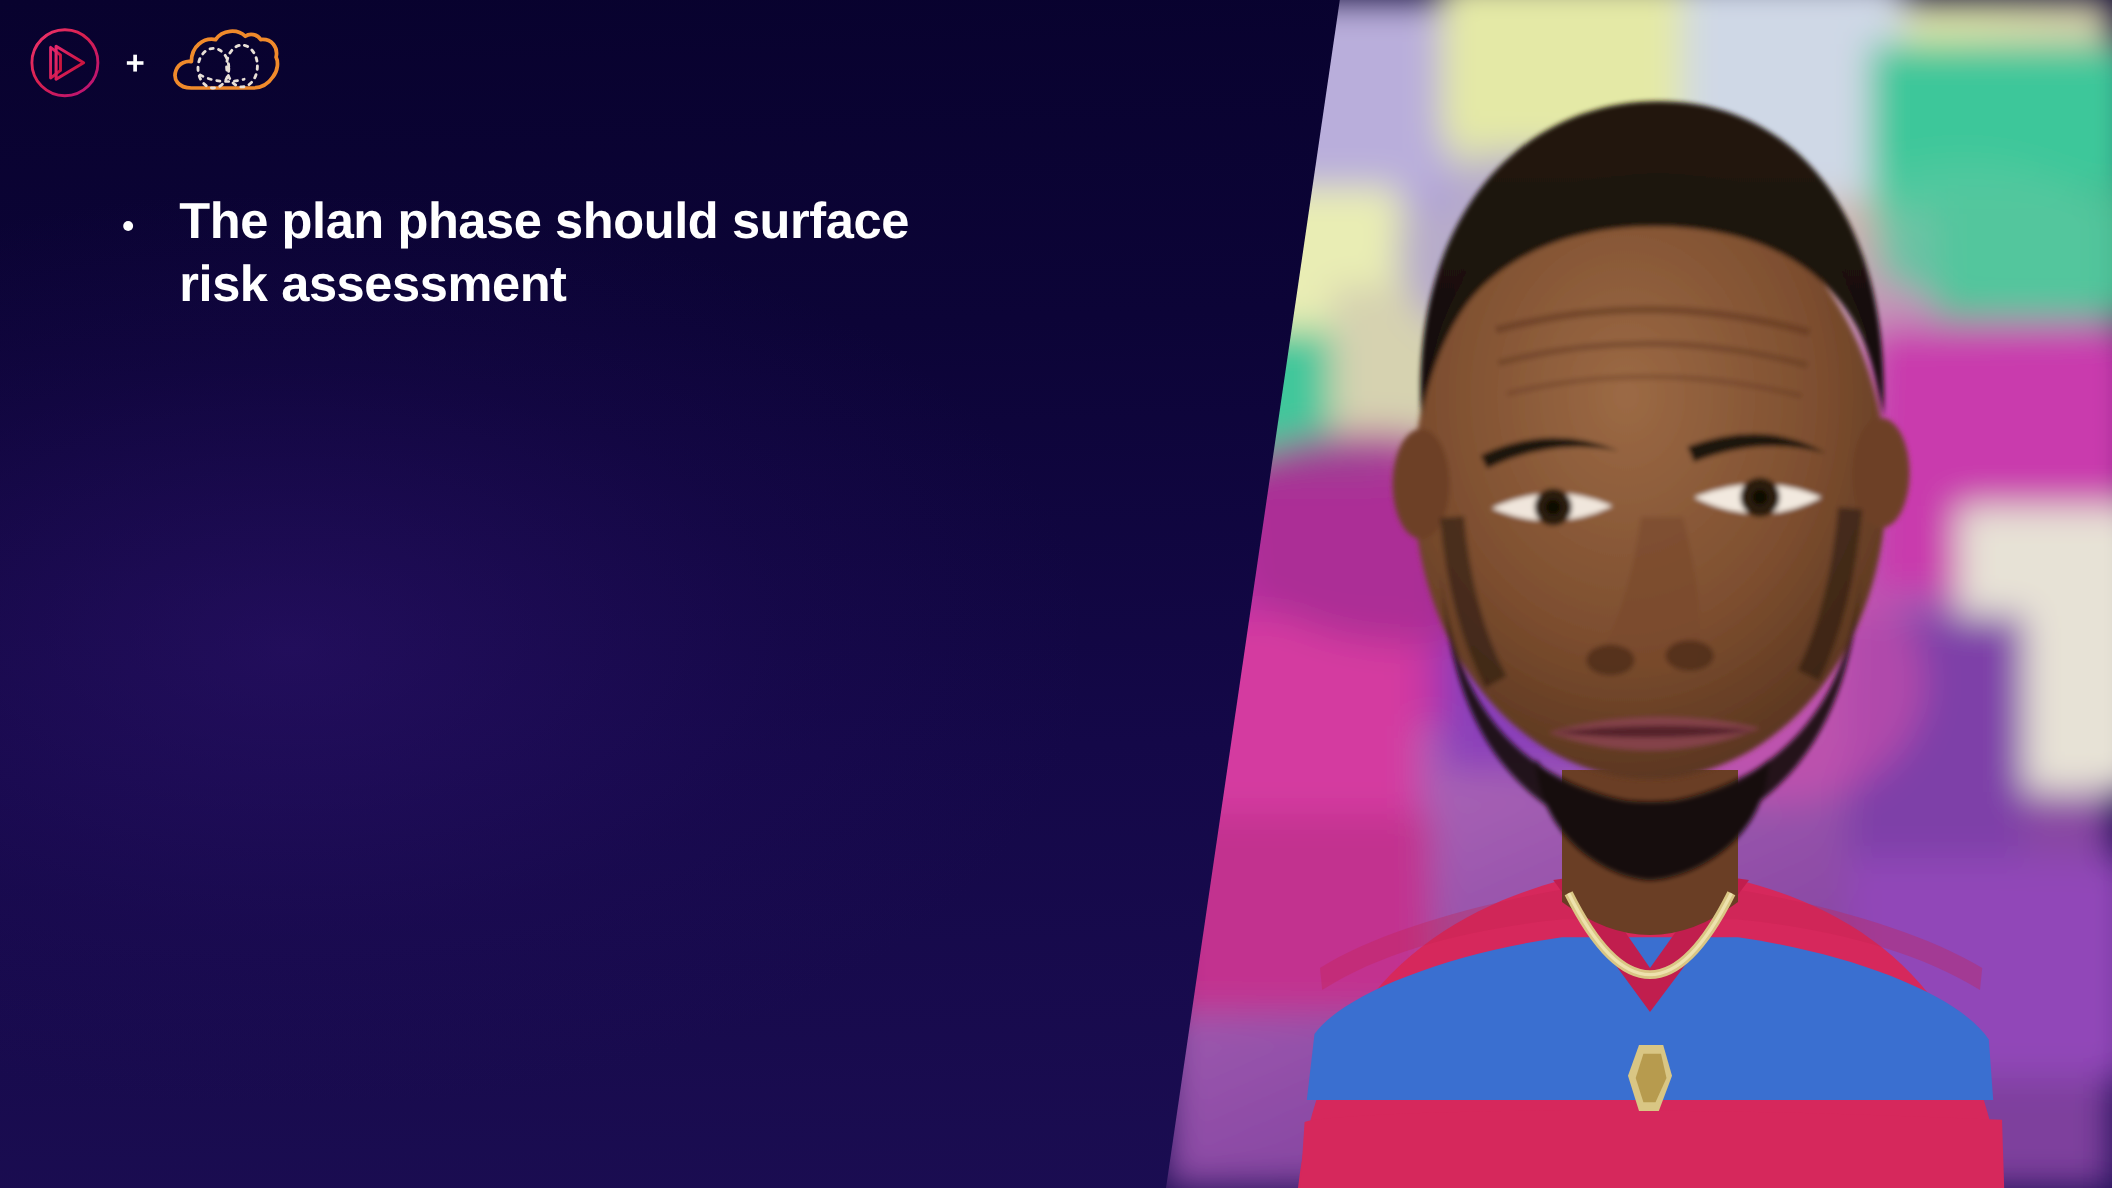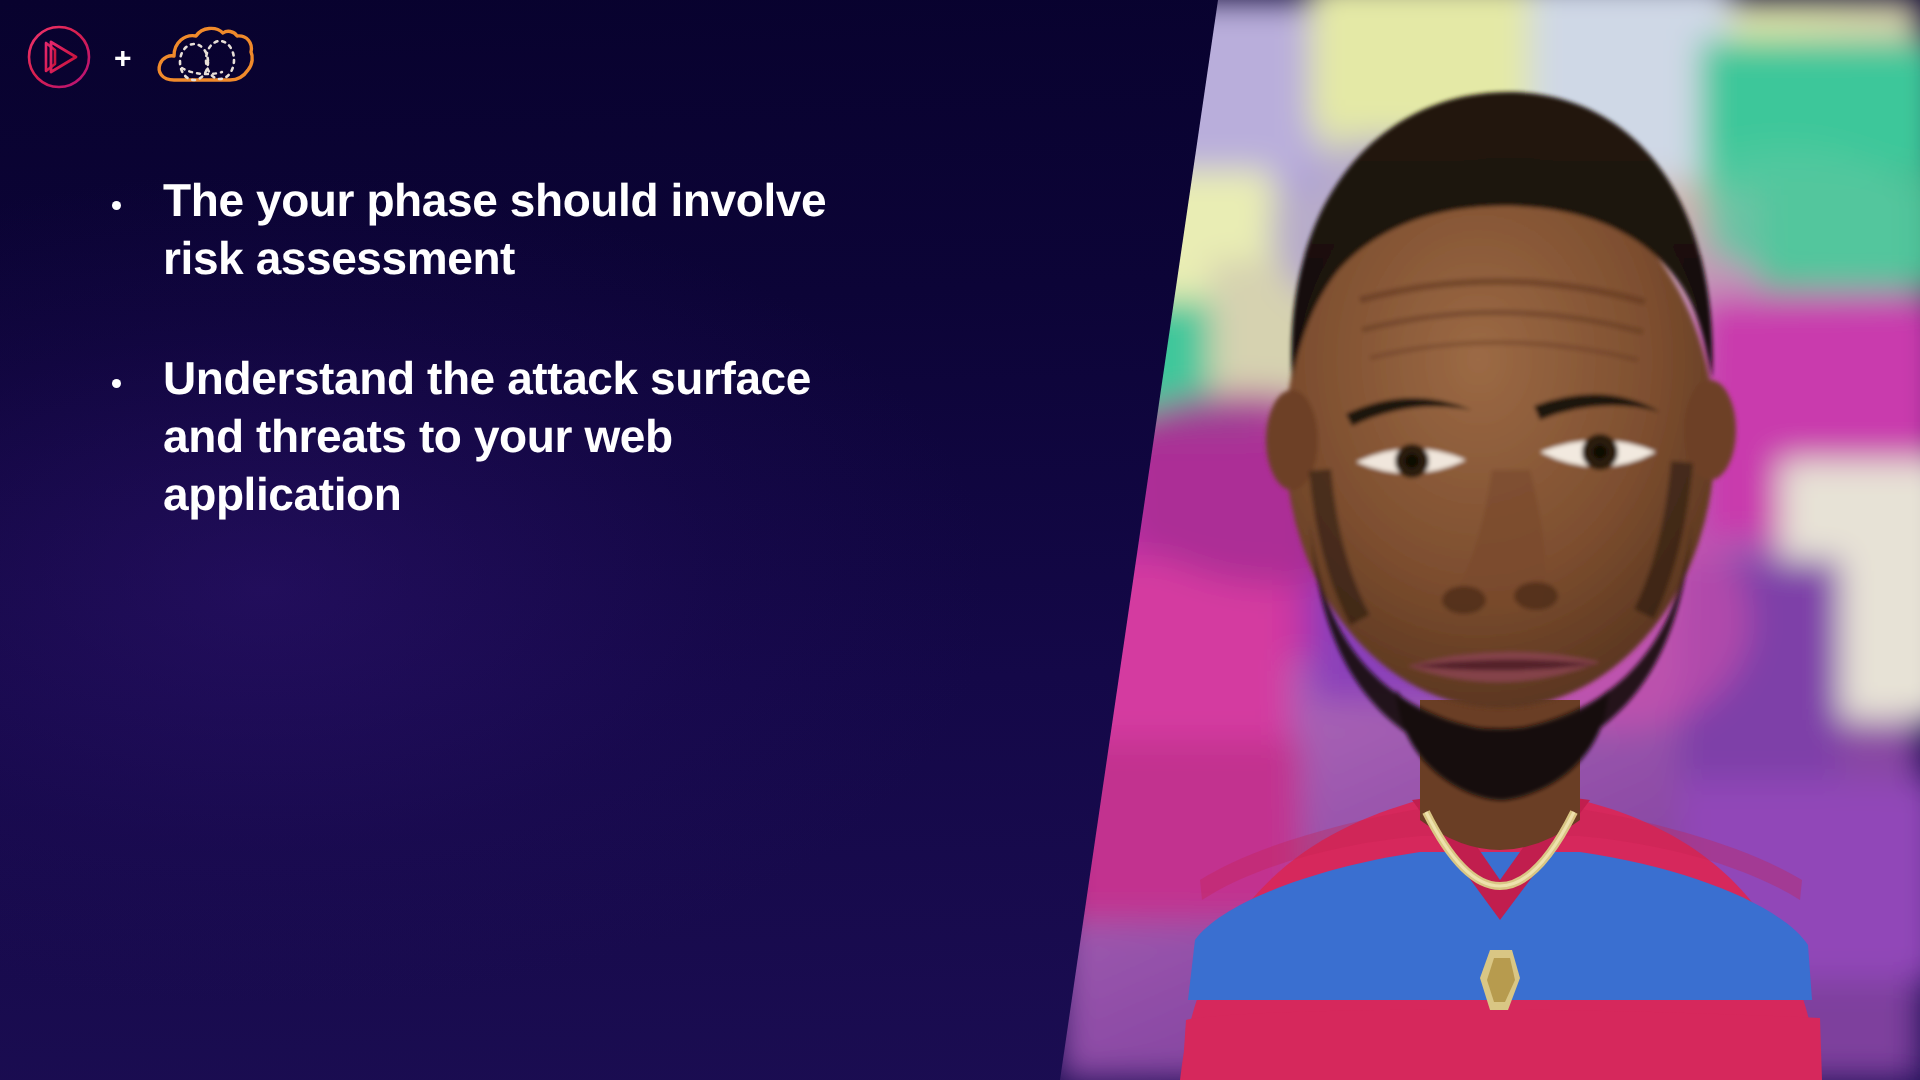--- a/index.html
+++ b/index.html
@@ -139,27 +139,23 @@
         <ellipse cx="68" cy="38" rx="14" ry="19" fill="none" stroke="#e8e0d8" stroke-width="2.6" stroke-dasharray="3 5" stroke-linecap="round"></ellipse>
         <path d="M30 46 C40 52 56 54 70 50" fill="none" stroke="#e8e0d8" stroke-width="2.4" stroke-dasharray="3 5" stroke-linecap="round"></path>
       </svg>
     </div>
   </div>
 
   <div class="bullets">
 
     <div class="bullet-row">
       <span class="bullet-dot"></span>
-      <span class="bullet-text">The your phase should involve risk assessment</span>
-    </div>
-
-    <div class="bullet-row">
-      <span class="bullet-dot"></span>
-      <span class="bullet-text">Understand the attack surface and threats to your web application</span>
-    </div>
+      <span class="bullet-text">The plan phase should surface risk assessment</span>
+    </div>
+
 
   </div>
 
   <div class="photo-panel">
     <div class="photo-inner">
       <svg class="photo-svg" viewBox="0 0 860 1080" preserveAspectRatio="xMidYMid slice" aria-hidden="true">
         <defs>
           <linearGradient id="wallG" x1="0" y1="0" x2="0.35" y2="1">
             <stop offset="0%" stop-color="#c8bedd"></stop>
             <stop offset="28%" stop-color="#dfe5a8"></stop>

